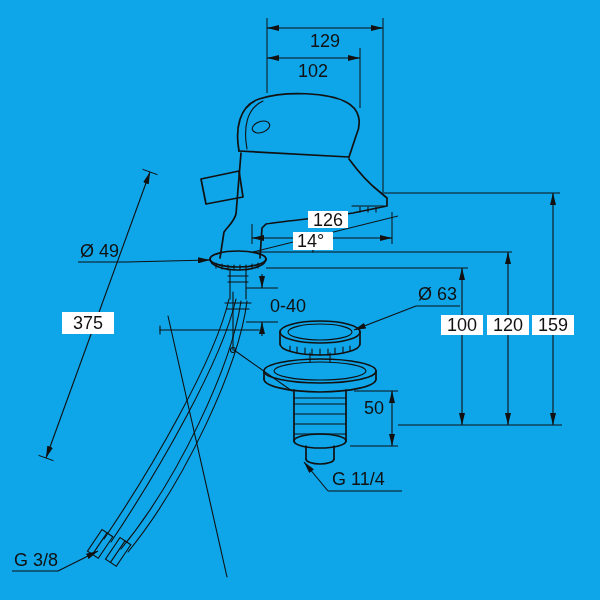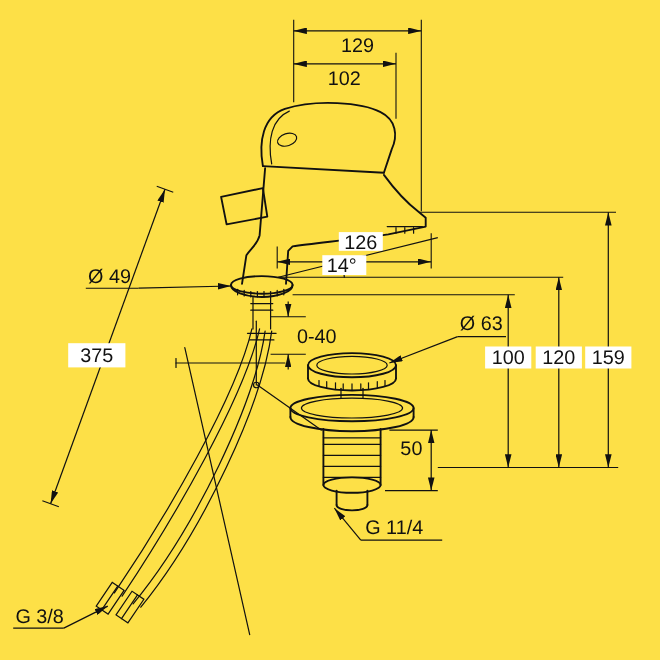--- a/index.html
+++ b/index.html
@@ -1,16 +1,16 @@
 <!DOCTYPE html>
 <html><head>
 <meta charset="utf-8">
 <style>
   html,body{margin:0;padding:0;background:#fff;}
-  .stage{width:600px;height:600px;background:#fde047;position:relative;overflow:hidden;}
+  .stage{width:600px;height:600px;background:#0ea5e9;position:relative;overflow:hidden;}
   svg text{font-family:"Liberation Sans","DejaVu Sans",sans-serif;font-size:18px;fill:#111;}
   .part{stroke:#111;stroke-width:1.7;fill:none;stroke-linejoin:round;stroke-linecap:round;}
   .thin{stroke:#111;stroke-width:1.1;fill:none;stroke-linecap:round;}
   .ext{stroke:#111;stroke-width:1;fill:none;}
   .dim{stroke:#111;stroke-width:1.1;fill:none;marker-start:url(#arr);marker-end:url(#arr);}
   .dimE{stroke:#111;stroke-width:1.1;fill:none;marker-end:url(#arr);}
   .bg{fill:#ffffff;stroke:none;}
 </style>
 </head>
 <body>

